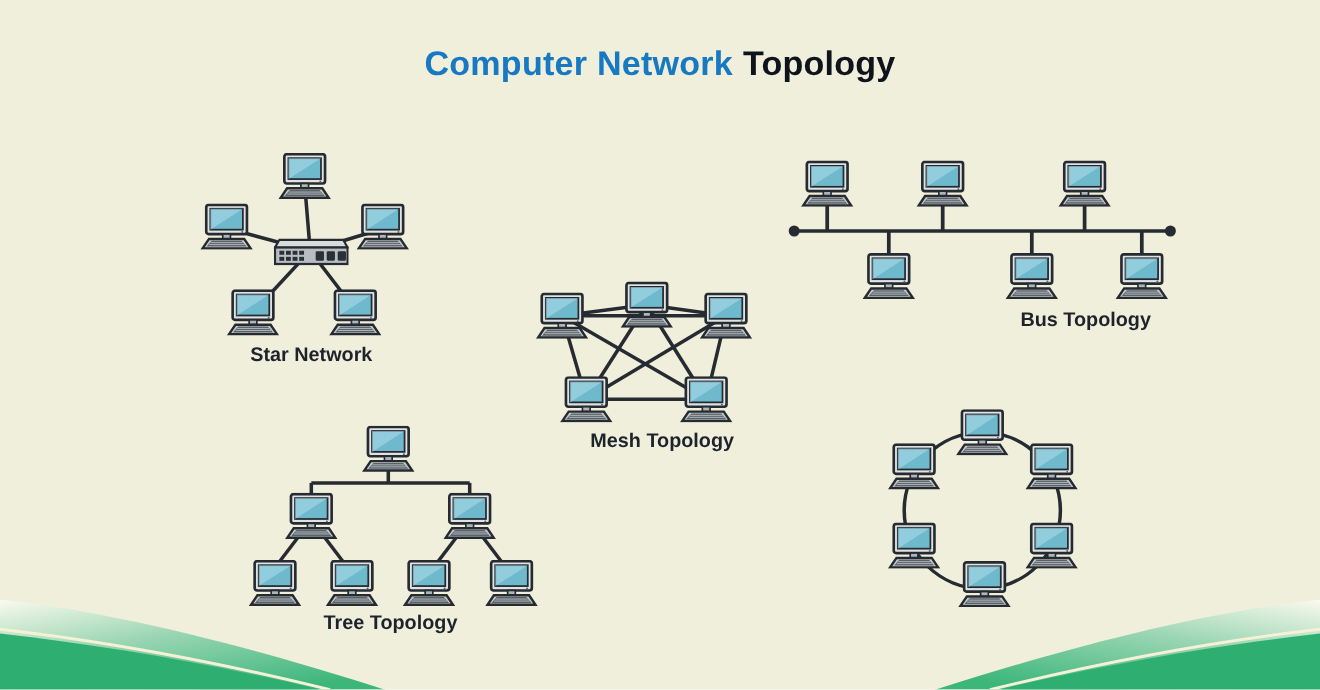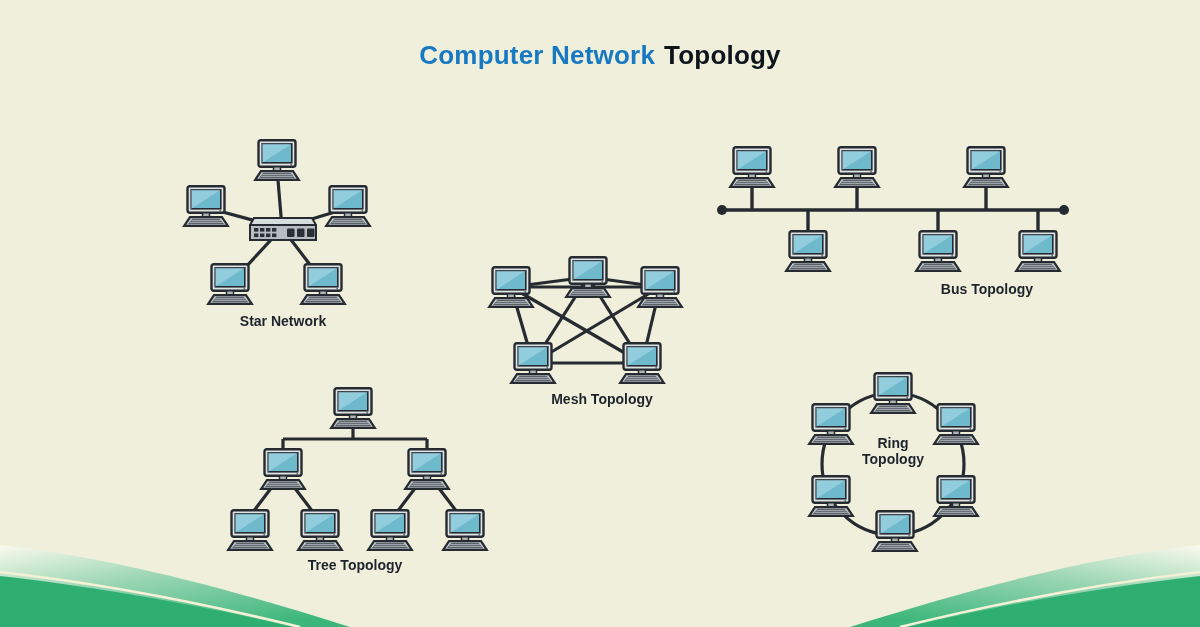--- a/index.html
+++ b/index.html
@@ -6,29 +6,29 @@
   .stage{
     position:relative;
     width:1200px;height:627px;
     background:#f0efdc;
     overflow:hidden;
     font-family:"Liberation Sans", sans-serif;
   }
   .title{
     position:absolute;top:40px;left:0;width:1200px;
     text-align:center;
-    font-size:26px;font-weight:700;letter-spacing:.2px;
+    font-size:31px;font-weight:700;letter-spacing:.2px;
     white-space:nowrap;
   }
   .title .hl{color:#1779c2;}
   .title .rest{color:#0d141c;margin-left:9px;}
   .diagram-label{
     position:absolute;
     transform:translate(-50%,-50%);
-    font-size:14px;font-weight:700;color:#1d232b;
+    font-size:18px;font-weight:700;color:#1d232b;
     text-align:center;white-space:nowrap;line-height:1.12;
   }
   .svg-layer{position:absolute;left:0;top:0;}
   .wave{position:absolute;bottom:0;pointer-events:none;}
   .wave.left{left:0;}
   .wave.right{right:0;transform:scaleX(-1);}
 </style>
 </head>
 <body>
 
@@ -155,24 +155,20 @@
       <use href="#pc" x="807" y="475" width="48" height="42"></use>
       <use href="#pc" x="932" y="475" width="48" height="42"></use>
       <use href="#pc" x="871" y="510" width="48" height="42"></use>
     </g>
   </svg>
 
   <div class="diagram-label" style="left:283px;top:322px;">Star Network</div>
   <div class="diagram-label" style="left:602px;top:400px;">Mesh Topology</div>
   <div class="diagram-label" style="left:987px;top:290px;">Bus Topology</div>
   <div class="diagram-label" style="left:355px;top:566px;text-align:center;">Tree Topology</div>
-  <div class="diagram-label" style="left:893px;top:452px;">
-    <div>Ring</div>
-    <div>Topology</div>
-  </div>
 
   <svg class="wave left" width="350" height="85" viewBox="0 0 350 85">
     <defs>
       <linearGradient id="wgrad" x1="0" y1="0" x2="0.75" y2="1">
         <stop offset="0" stop-color="#fbfaee"></stop>
         <stop offset="0.45" stop-color="#9bd6b4"></stop>
         <stop offset="1" stop-color="#3cb67b"></stop>
       </linearGradient>
     </defs>
     <path d="M0,3 C 100,14 215,42 350,85 L0,85 Z" fill="url(#wgrad)"></path>

